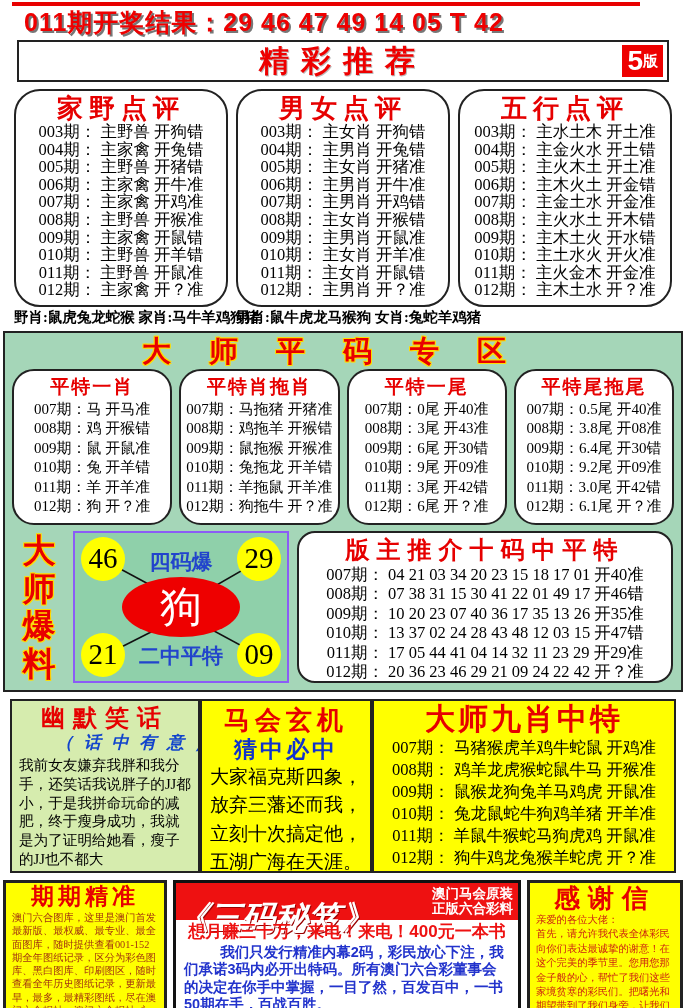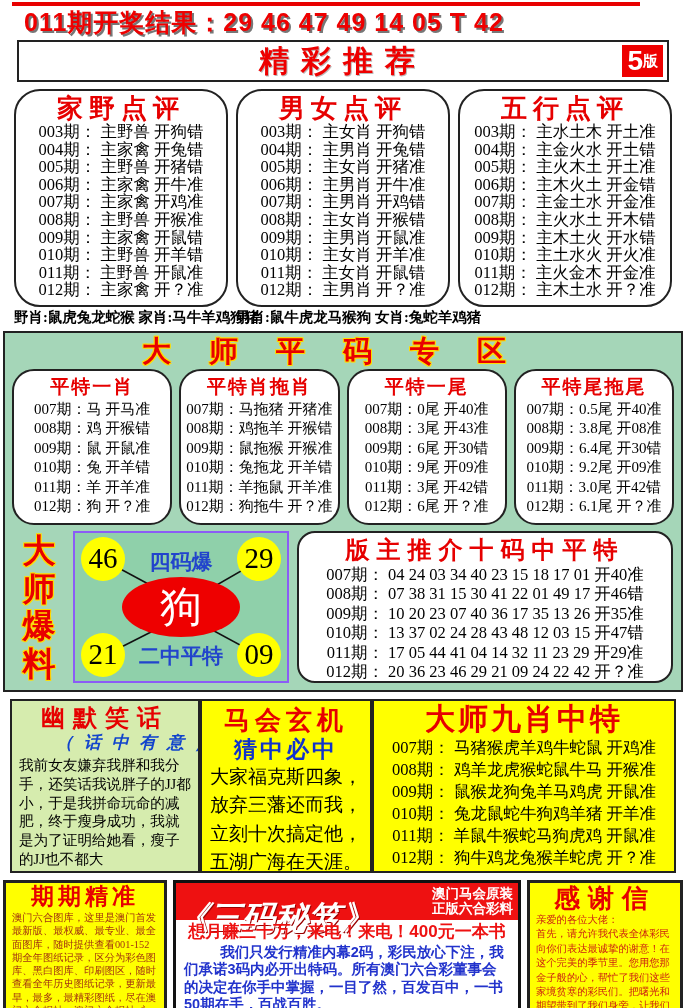--- a/index.html
+++ b/index.html
@@ -201,21 +201,21 @@
         <div class="circ c-tl">46</div>
         <div class="circ c-tr">29</div>
         <div class="circ c-bl">21</div>
         <div class="circ c-br">09</div>
         <div class="blabel bl-top">四码爆</div>
         <div class="ellipse">狗</div>
         <div class="blabel bl-bot">二中平特</div>
       </div>
       <div class="tenbox">
         <div class="tentitle">版主推介十码中平特</div>
-        <div class="tenrow">007期： 04 24 03 34 40 23 15 18 17 01 开40准</div>
+        <div class="tenrow">007期： 04 21 03 34 20 23 15 18 17 01 开40准</div>
         <div class="tenrow">008期： 07 38 31 15 30 41 22 01 49 17 开46错</div>
         <div class="tenrow">009期： 10 20 23 07 40 36 17 35 13 26 开35准</div>
         <div class="tenrow">010期： 13 37 02 24 28 43 48 12 03 15 开47错</div>
         <div class="tenrow">011期： 17 05 44 41 04 14 32 11 23 29 开29准</div>
         <div class="tenrow">012期： 20 36 23 46 29 21 09 24 22 42 开？准</div>
       </div>
     </div>
   </div>
 
   <div class="midrow">

